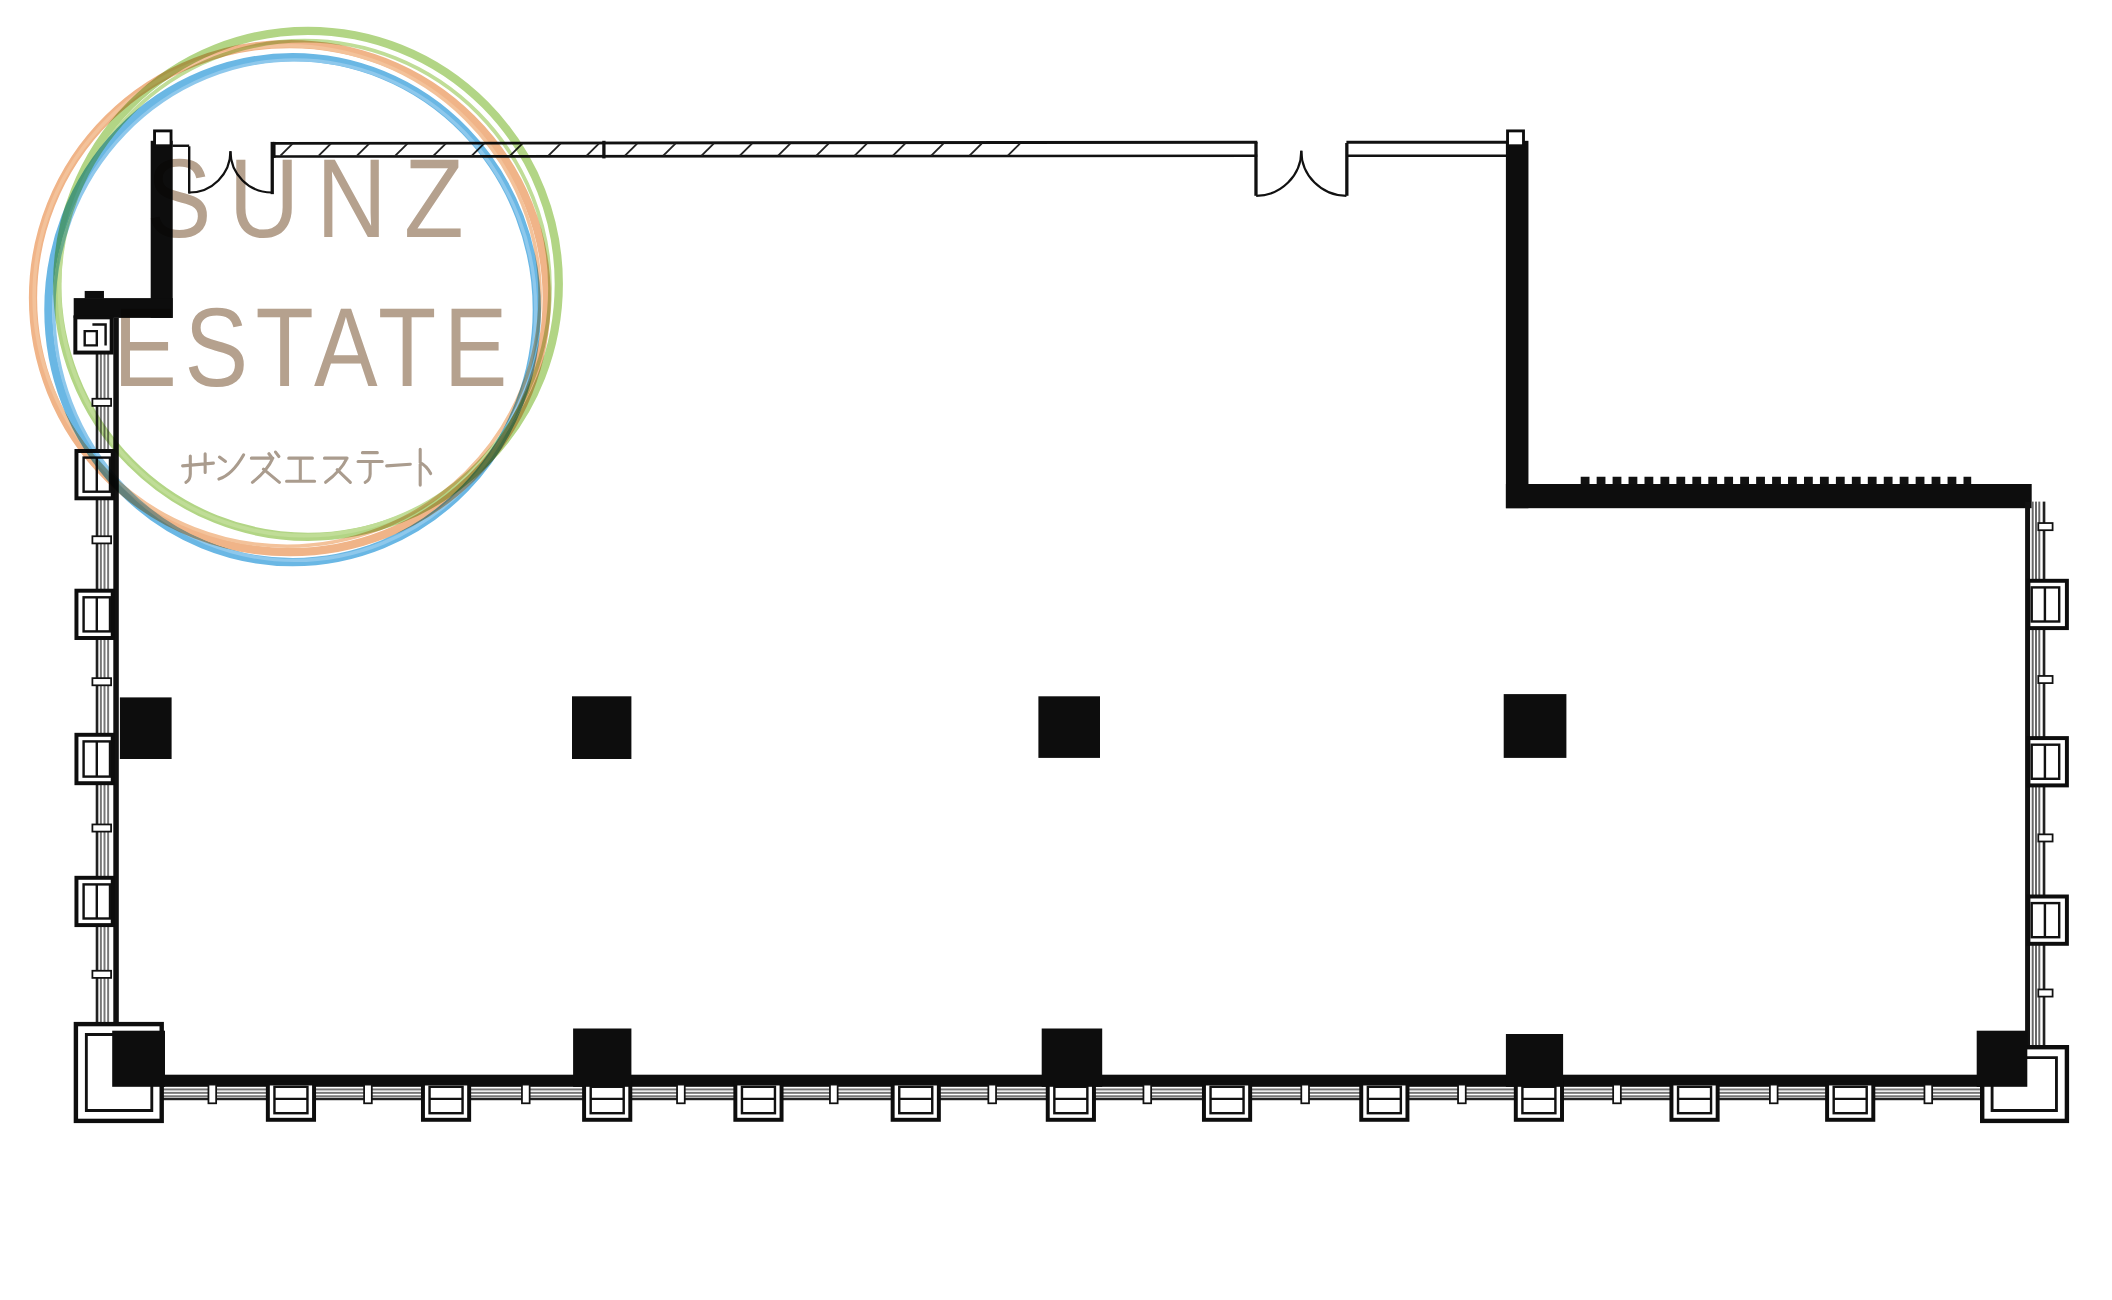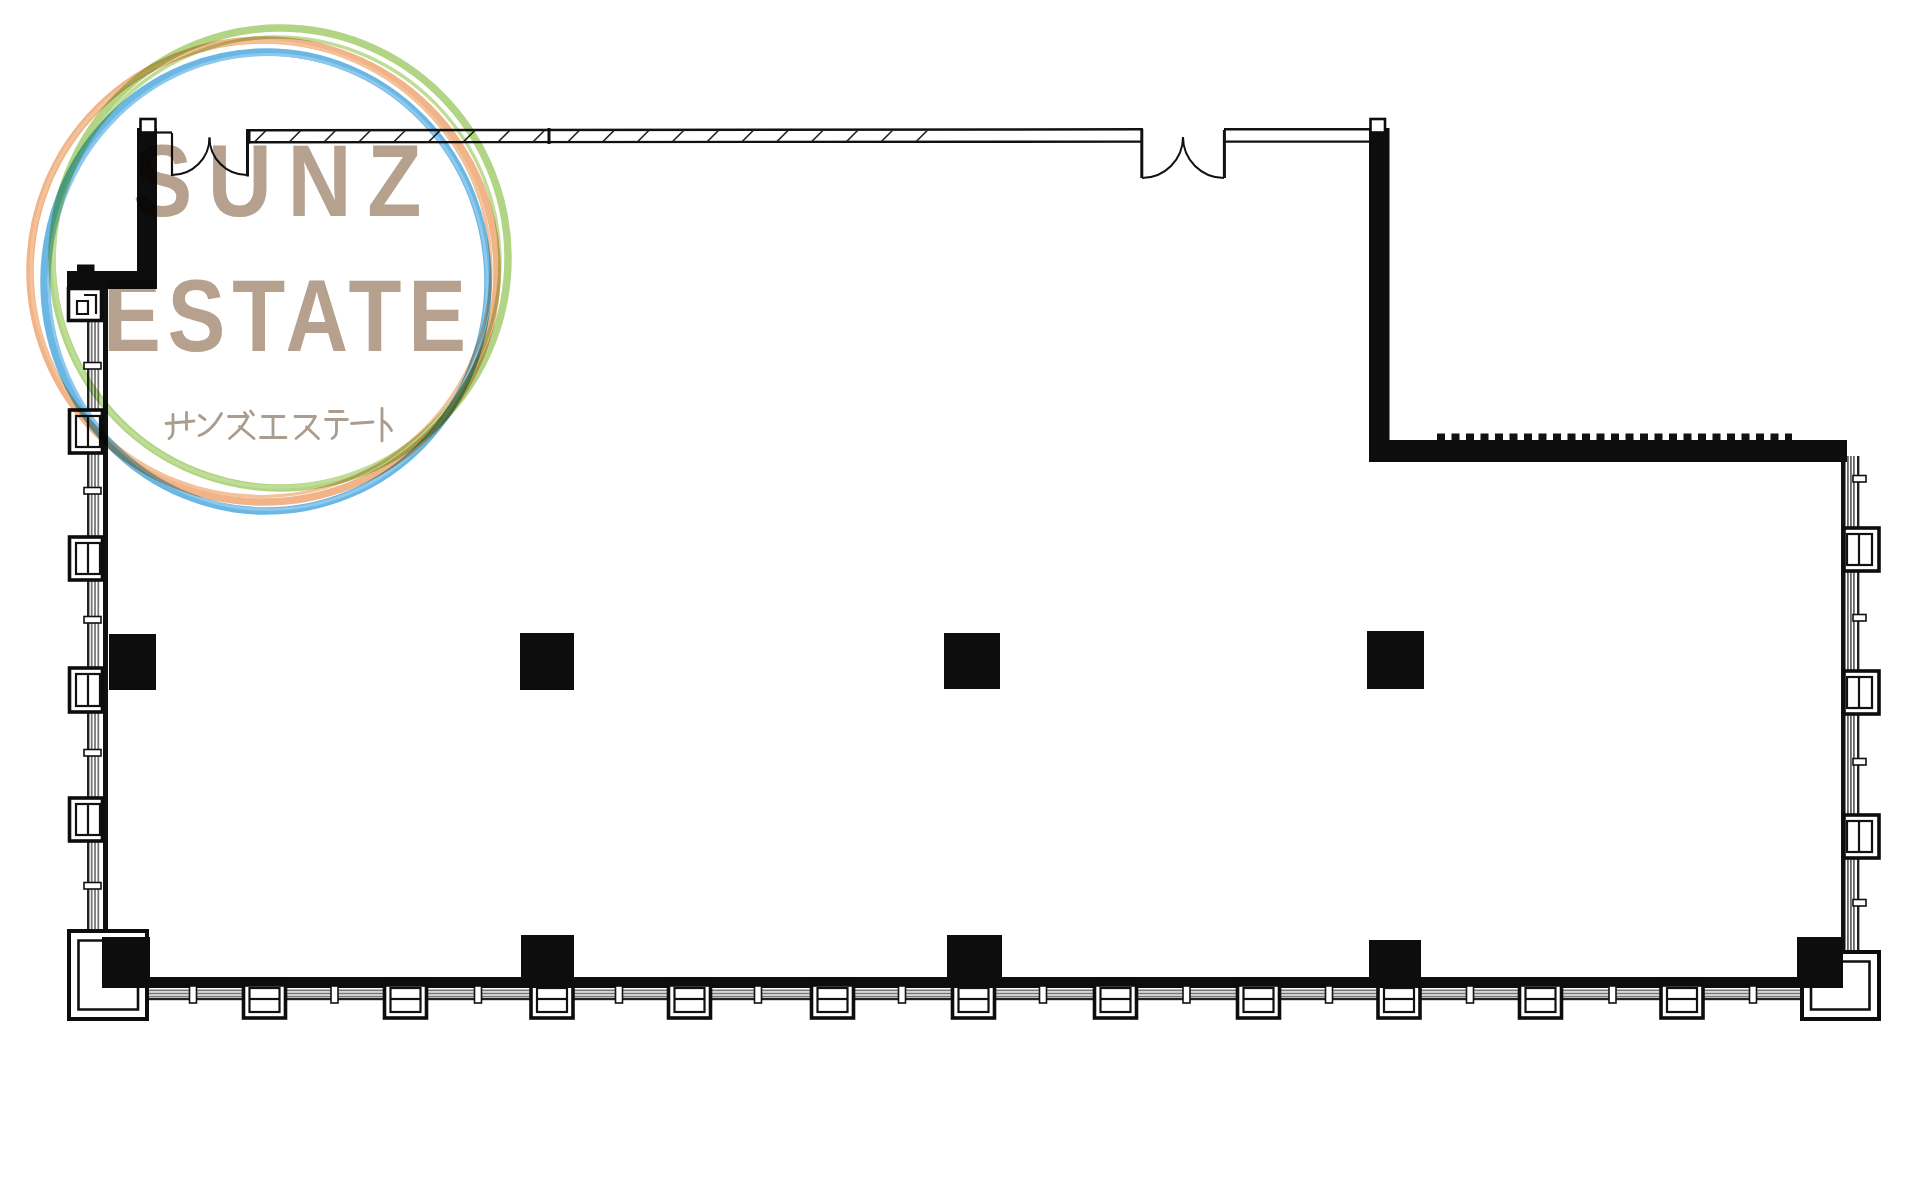--- a/index.html
+++ b/index.html
@@ -1,16 +1,16 @@
 <!DOCTYPE html>
 <html><head>
 <meta charset="utf-8">
 <style>
 html,body{margin:0;padding:0;background:#ffffff;}
-.page{position:relative;width:1920px;height:1182px;background:#ffffff;overflow:hidden;font-family:"Liberation Sans",sans-serif;font-weight:bold;}
+.page{position:relative;width:1920px;height:1182px;background:#ffffff;overflow:hidden;font-family:"Liberation Sans",sans-serif;}
 .lay{position:absolute;left:0;top:0;}
 </style>
 </head>
 <body>
 <div class="page">
 
 <svg class="lay" width="1920" height="1182" viewBox="0 0 1920 1182" fill="none">
 
 <g>
         <rect x="110" y="145" width="1730" height="830" fill="#ffffff"></rect>

